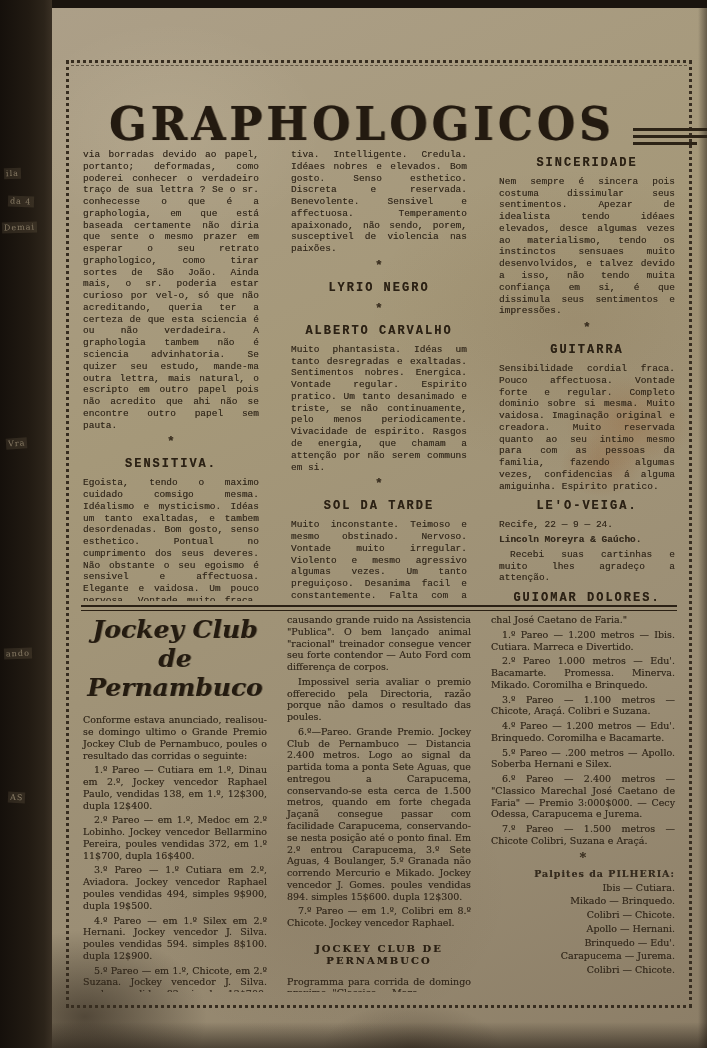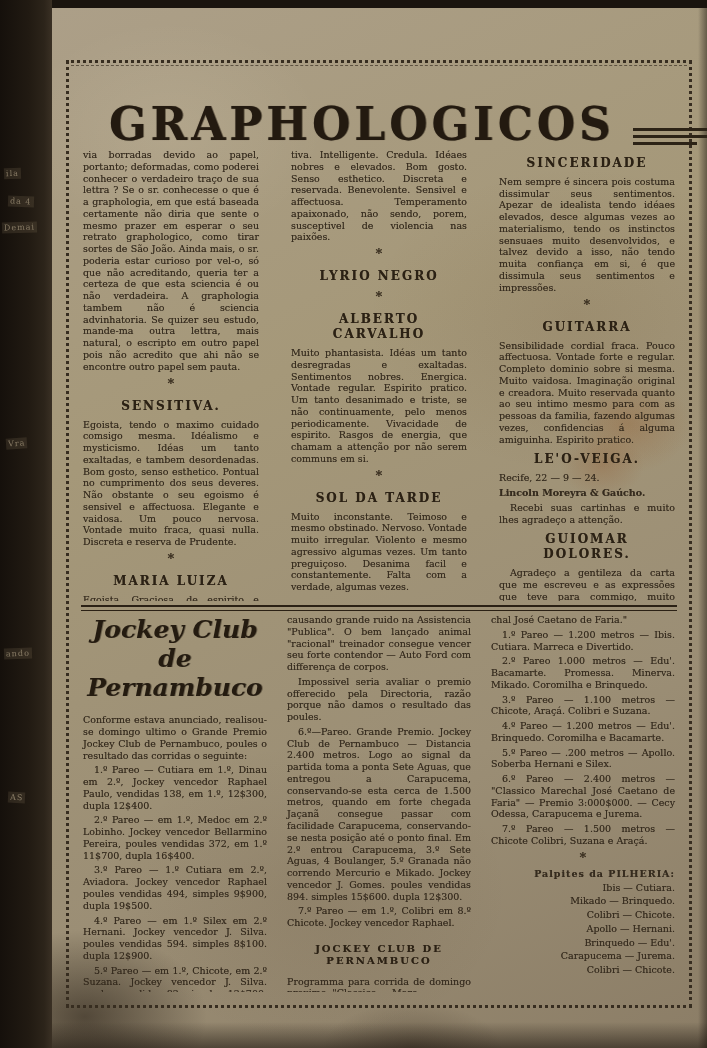--- a/index.html
+++ b/index.html
@@ -53,21 +53,21 @@
     transform:scaleY(1.08);transform-origin:left center;white-space:nowrap;
     text-shadow:1px 0 0 rgba(35,26,16,0.45), 0 0 1px rgba(35,26,16,0.35);
     margin-left:22px;
   }
   .deco-lines{margin-left:18px;margin-top:10px;}
   .deco-lines div{height:3px;background:#2c2316;margin:4px 0;}
   .dl1{width:78px;margin-left:14px;}
   .dl2{width:96px;}
   .dl3{width:64px;margin-left:30px;}
   
-  .grapho-row{display:flex;gap:32px;height:452px;overflow:hidden;padding:0 2px;}
+  .grapho-row{display:flex;gap:32px;height:452px;overflow:hidden;padding:0 2px;font-family:Liberation Mono, monospace;}
   .jockey-row{display:flex;gap:20px;height:378px;overflow:hidden;padding:0 2px;margin-top:3px;}
   .col{flex:1;font-size:9.5px;line-height:1.24;text-align:justify;
     color:#352b1e;text-shadow:0 0 0.5px rgba(40,30,18,0.55);}
   .col p{margin:0 0 3px;text-indent:11px;}
   .col p.noindent{text-indent:0;}
   h3{font-size:12px;font-weight:bold;letter-spacing:2px;text-align:center;
     margin:7px 0 5px;color:#2b2114;text-indent:0;}
   .orn{text-align:center;font-size:13px;font-weight:bold;margin:2px 0;color:#3a2f20;}
   .divider{border-top:2px solid #2b2115;border-bottom:1px solid #2b2115;height:3px;margin:4px 0 2px;}
   

